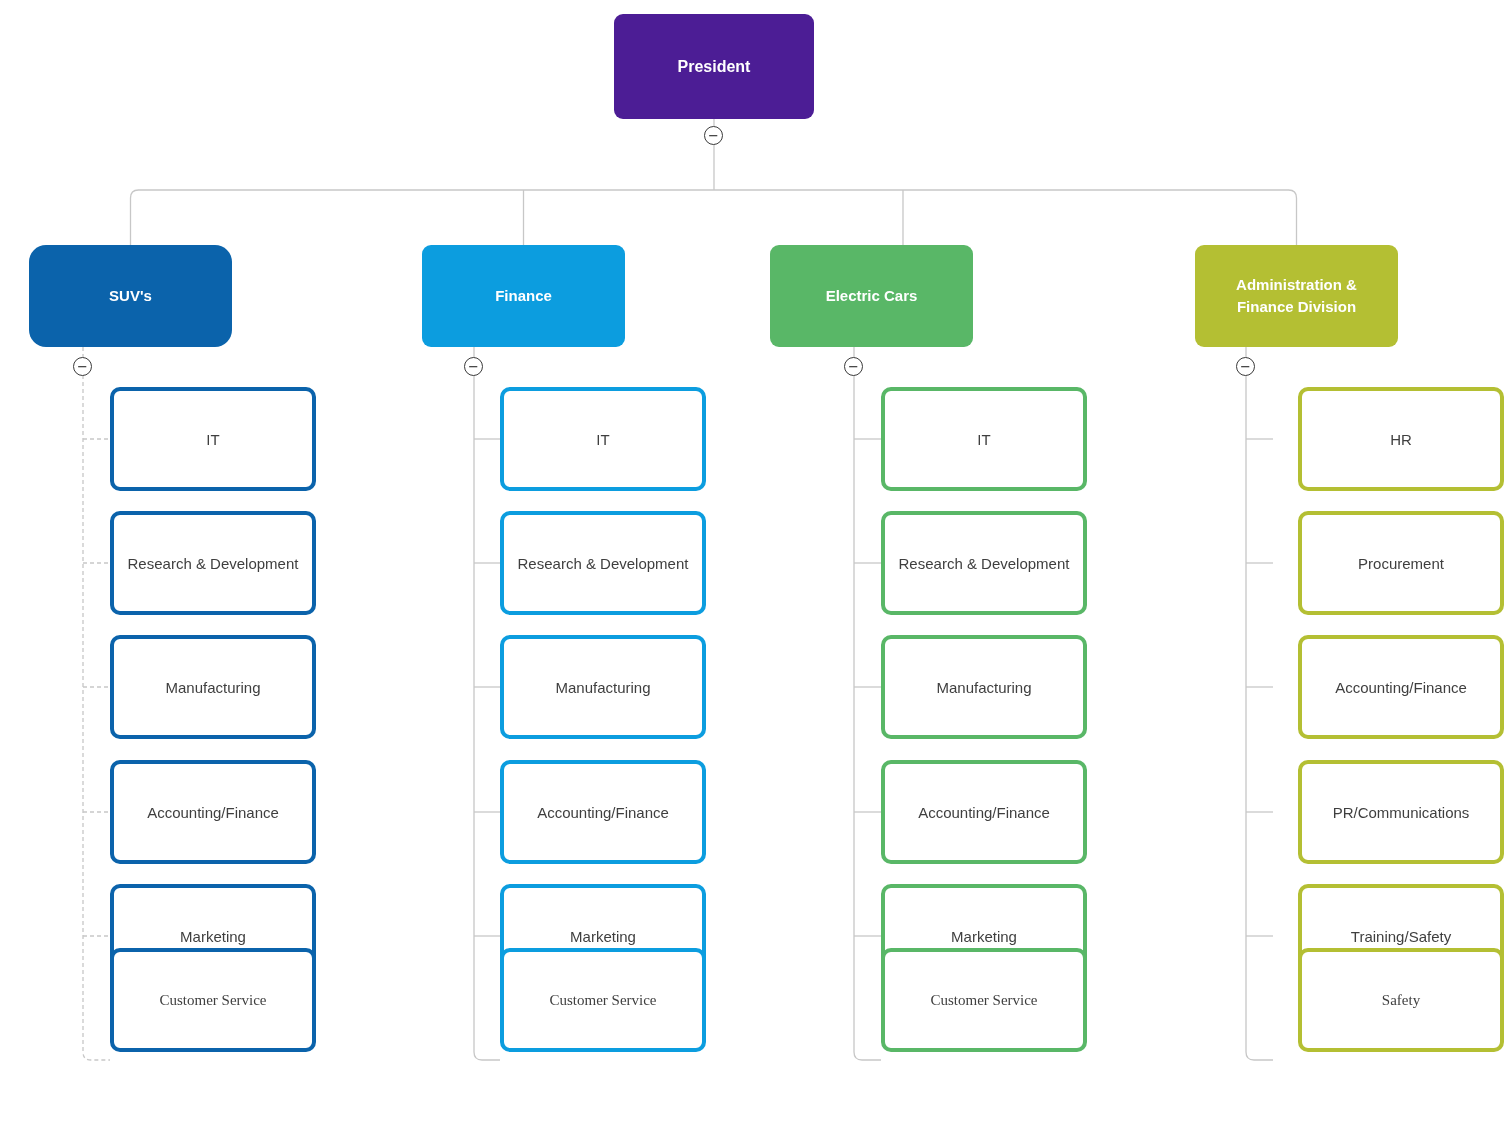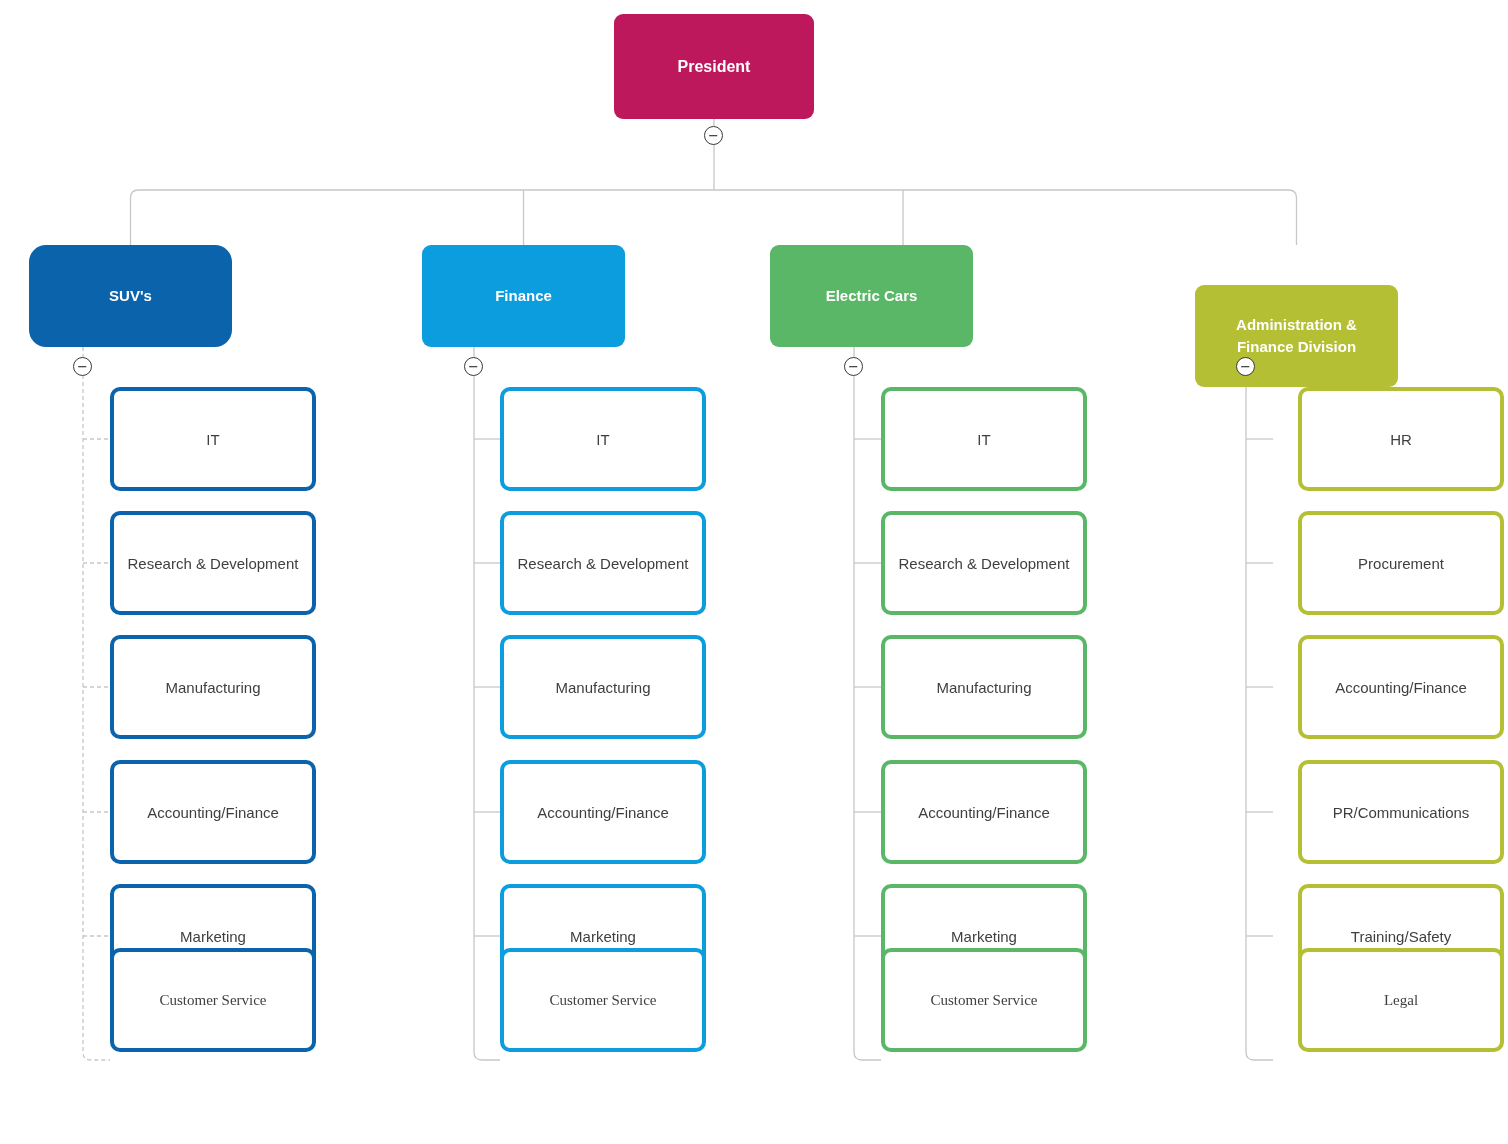--- a/index.html
+++ b/index.html
@@ -8,32 +8,32 @@
     font-family:"Liberation Sans",sans-serif;overflow:hidden;
   }
   svg.connectors{position:absolute;left:0;top:0;z-index:0;}
   .node{
     position:absolute;box-sizing:border-box;z-index:1;
     display:flex;align-items:center;justify-content:center;
     text-align:center;cursor:default;
   }
   .root{
     left:614px;top:14px;width:200px;height:105px;
-    background:#be185d;border-radius:9px;
+    background:#4c1d95;border-radius:9px;
     color:#ffffff;font-weight:bold;font-size:16px;
   }
   .branch{
     top:245px;width:203px;height:102px;border-radius:9px;
     color:#ffffff;font-weight:bold;font-size:15px;
     padding:0 16px;line-height:1.5;
   }
   .b0{left:29px;background:#0b63ab;border-radius:17px;}
   .b1{left:422px;background:#0c9ddf;}
   .b2{left:770px;background:#59b767;}
-  .b3{left:1195px;background:#b4bf33;margin-top:40px;}
+  .b3{left:1195px;background:#b4bf33;}
   .leaf{
     width:206px;height:104px;background:#ffffff;
     border:4px solid;border-radius:10px;
     color:#3f3f3f;font-size:15px;padding:0 12px;line-height:1.4;
   }
   .c0{border-color:#0b63ab;}
   .c1{border-color:#0c9ddf;}
   .c2{border-color:#59b767;}
   .c3{border-color:#b4bf33;margin-left:25px;}
   .col0{left:110px;} .col1{left:500px;} .col2{left:881px;} .col3{left:1273px;}
@@ -129,15 +129,15 @@
   <div class="node leaf c2 col2 row2">Manufacturing</div>
   <div class="node leaf c2 col2 row3">Accounting/Finance</div>
   <div class="node leaf c2 col2 row4">Marketing</div>
   <div class="node leaf c2 col2 row5">Customer Service</div>
 
   <div class="node leaf c3 col3 row0">HR</div>
   <div class="node leaf c3 col3 row1">Procurement</div>
   <div class="node leaf c3 col3 row2">Accounting/Finance</div>
   <div class="node leaf c3 col3 row3">PR/Communications</div>
   <div class="node leaf c3 col3 row4">Training/Safety</div>
-  <div class="node leaf c3 col3 row5">Legal</div>
+  <div class="node leaf c3 col3 row5">Safety</div>
 
 </div>
 
 </body></html>

